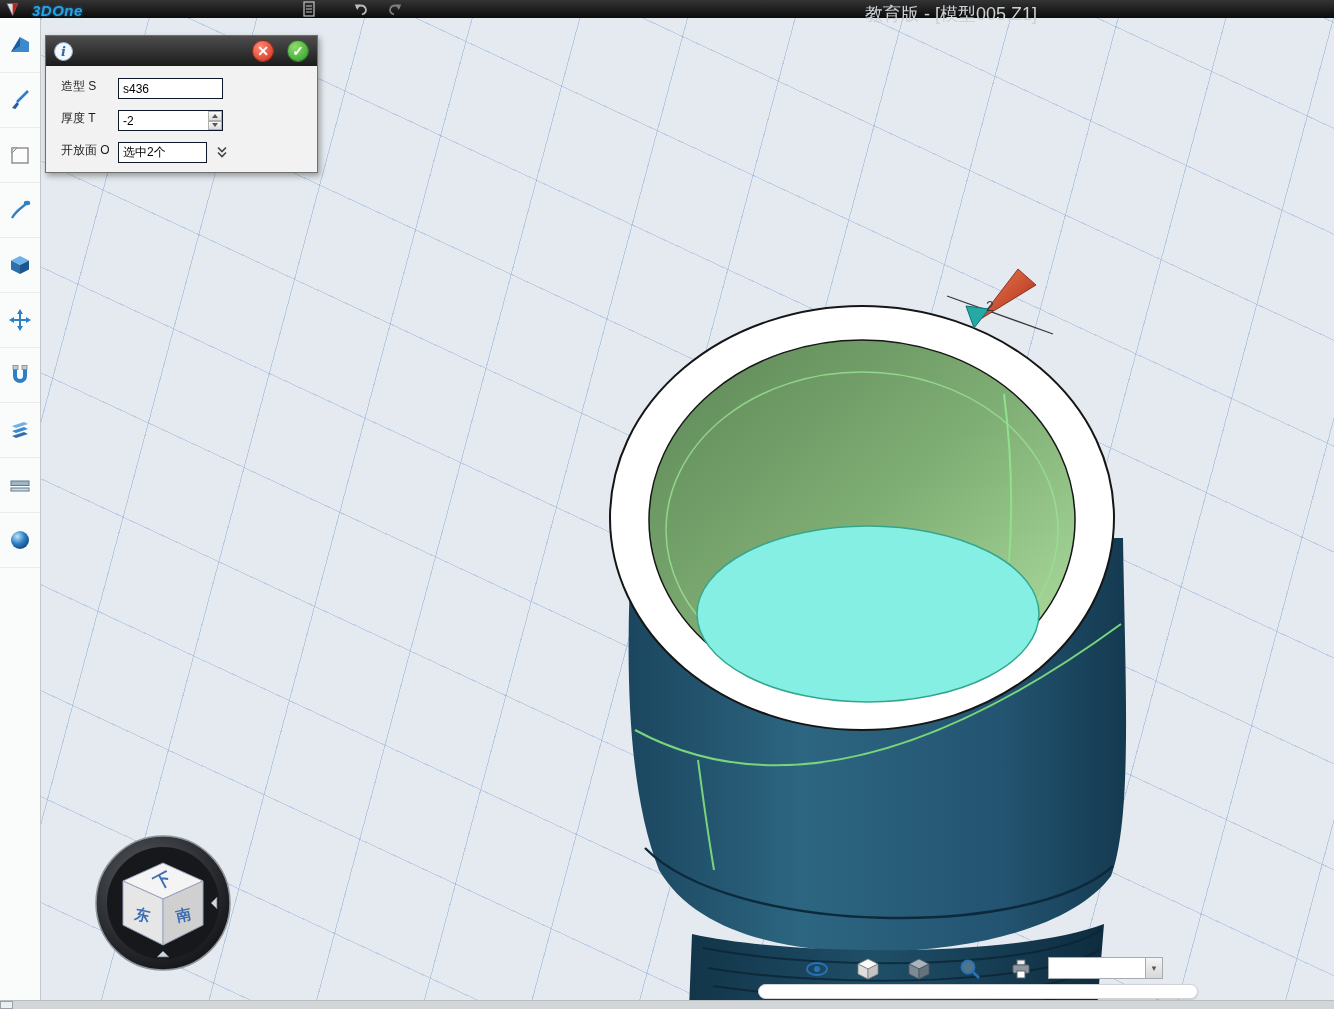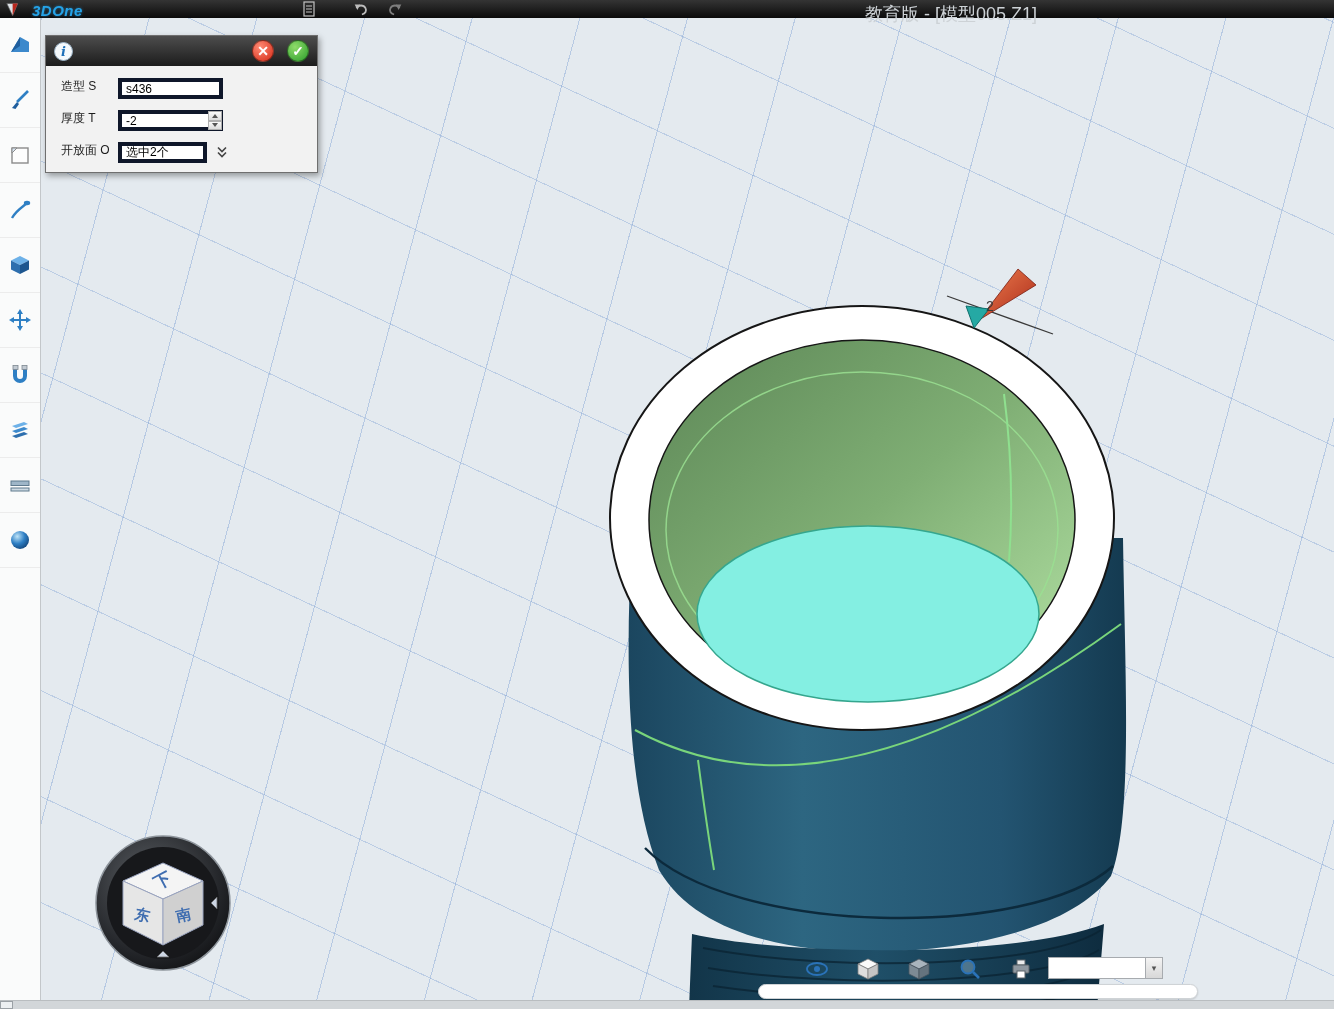--- a/index.html
+++ b/index.html
@@ -62,21 +62,21 @@
     display:flex; align-items:center; justify-content:center; cursor:pointer; }
   .dlg-spacer { flex:1; }
   .dlg-close, .dlg-ok { width:22px; height:22px; border-radius:50%; display:flex; align-items:center;
     justify-content:center; color:#fff; font-size:14px; font-weight:bold; cursor:pointer;
     border:1px solid rgba(0,0,0,.4); }
   .dlg-close { background:radial-gradient(circle at 35% 30%, #ff8a74, #d42a16); }
   .dlg-ok { background:radial-gradient(circle at 35% 30%, #8fdc6a, #2b9c2b); }
   .dlg-body { padding:12px 0 0 15px; }
   .dlg-row { display:flex; align-items:flex-start; margin-bottom:11px; height:21px; }
   .dlg-label { width:57px; font-size:12px; color:#1c1c1c; }
-  .dlg-input { height:21px; border:4px solid #0f172a; background:#fff; font-size:12px; padding:0 4px;
+  .dlg-input { height:21px; border:1px solid #0f172a; background:#fff; font-size:12px; padding:0 4px;
     font-family:"Liberation Sans",sans-serif; }
   .w105 { width:105px; } .w83 { width:89px; }
   .spin-wrap { position:relative; width:105px; height:21px; }
   .spin-wrap .dlg-input { width:105px; padding-right:16px; }
   .spinner { position:absolute; right:1px; top:1px; width:14px; height:19px; display:flex; flex-direction:column; }
   .spin-btn { flex:1; background:linear-gradient(#fafafa,#dcdcdc); border:1px solid #b0b0b0;
     display:flex; align-items:center; justify-content:center; cursor:pointer; }
   .tri-up { width:0; height:0; border-left:3px solid transparent; border-right:3px solid transparent;
     border-bottom:4px solid #555; }
   .tri-down { width:0; height:0; border-left:3px solid transparent; border-right:3px solid transparent;

